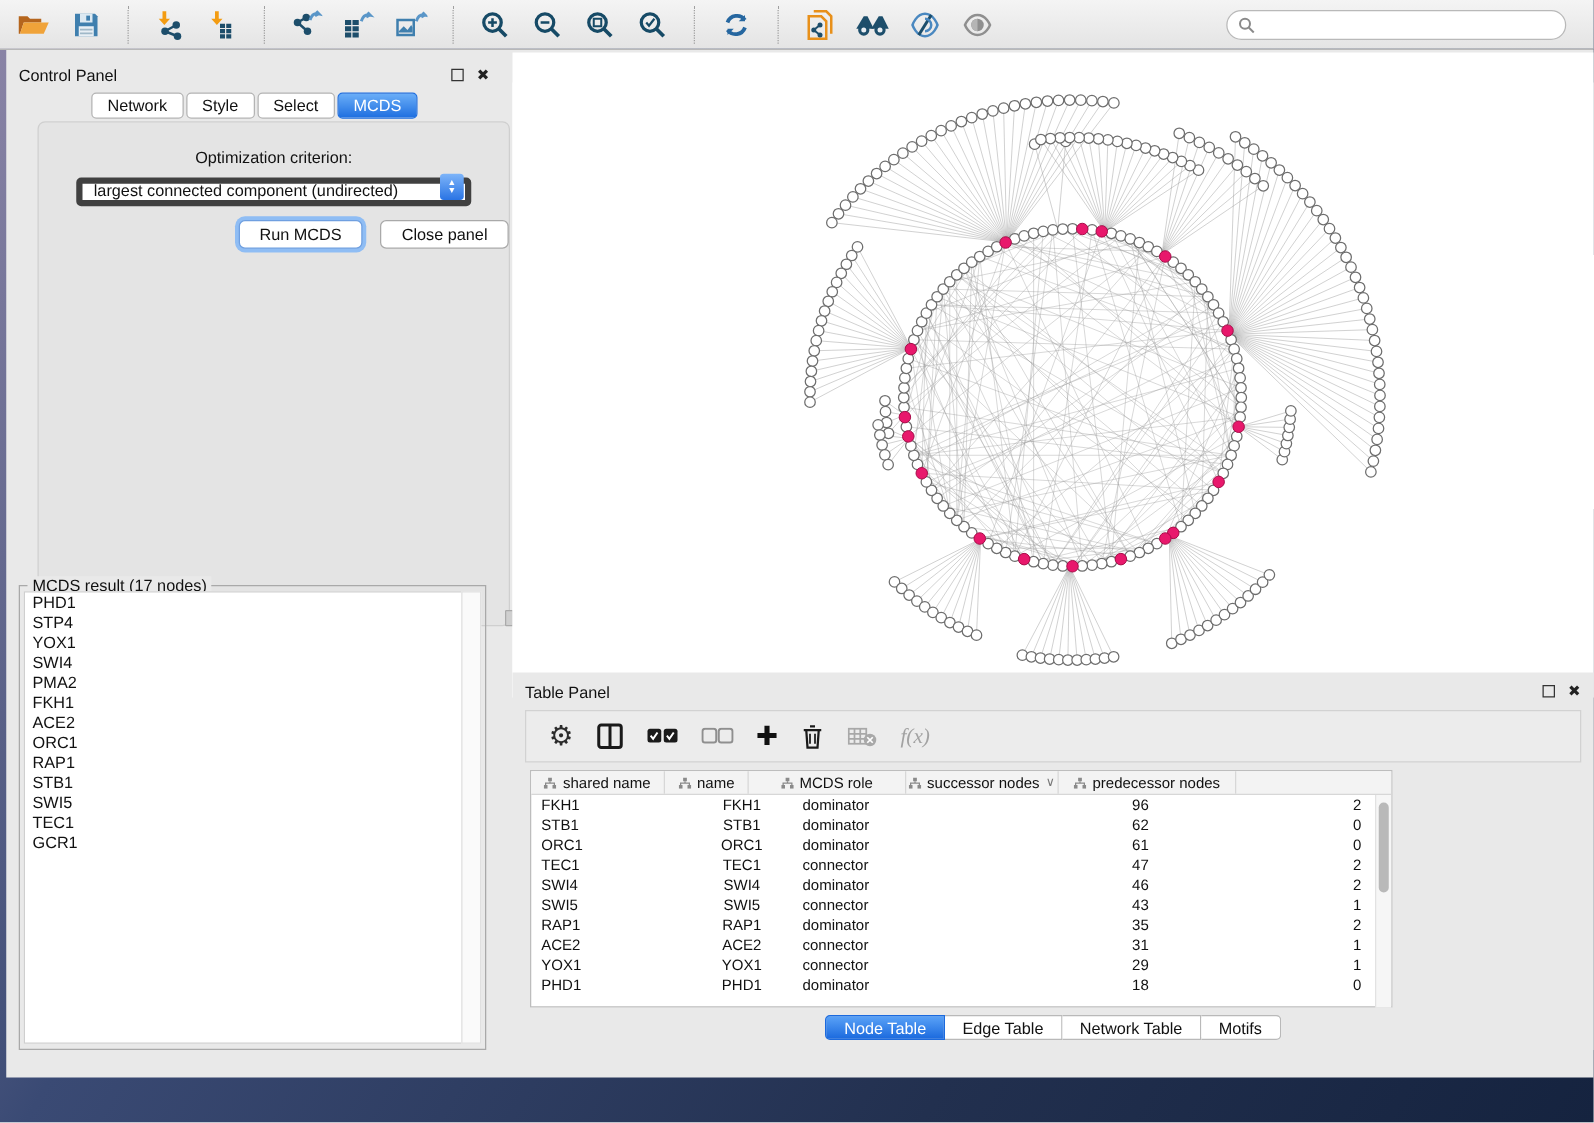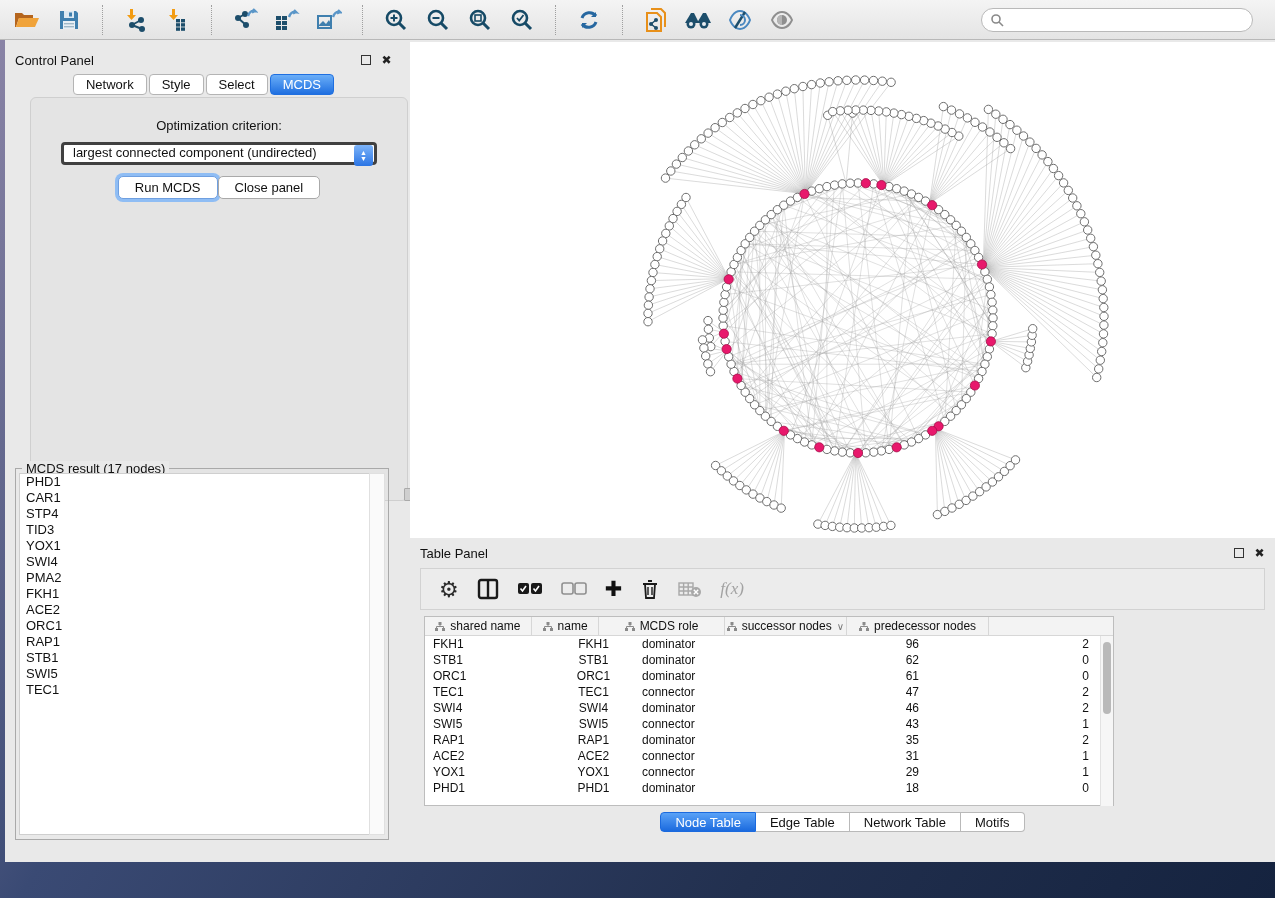--- a/index.html
+++ b/index.html
@@ -25,25 +25,25 @@
   #cp-titlebar { position:absolute; left:8px; top:6px; right:8px; height:20px; display:flex; align-items:center; }
   #cp-controls { margin-left:auto; display:flex; gap:10px; align-items:center; }
   #cp-tabs { position:absolute; left:0; top:30px; width:100%; display:flex; justify-content:center; gap:2px; }
   .cp-tab { height:21px; padding:8px 12px; font-size:13px; background:#fff; border:1px solid #b4b4b4;
             border-radius:4px; display:flex; align-items:center; color:#111; }
   .cp-tab.active { background:linear-gradient(#6aaef8,#1f6fe0); color:#fff; border-color:#1f6fe0; }
   #cp-content { position:absolute; left:12px; top:53px; width:378px; height:404px; background:#e4e4e4;
                 border:1px solid #cfcfcf; border-radius:6px;margin-left:11px; }
   #opt-label { text-align:center; margin-top:20px; font-size:13px; color:#111; }
   #criterion { position:absolute; left:30px; top:44px; width:316px; height:23px; background:#fff;
-               border:3px solid #404040; border-radius:4px; display:flex; align-items:flex-start; }
+               border:5px solid #404040; border-radius:4px; display:flex; align-items:flex-end; }
   #criterion .val { flex:1; font-size:13px; padding-left:9px; color:#111; white-space:nowrap; }
   #criterion .stepper { width:19px; height:21px; border-radius:3px; background:linear-gradient(#7db4f9,#2a74e4);
                margin-right:1px; display:flex; flex-direction:column; align-items:center; justify-content:center; color:#fff; font-size:7px; line-height:6px; }
-  #cp-buttons { position:absolute; left:0; top:78px; width:100%; display:flex; justify-content:center; }
+  #cp-buttons { position:absolute; left:0; top:78px; width:100%; display:flex; justify-content:flex-end; gap:14px; }
   .cp-btn { height:23px; padding:0 16px; background:#fff; border:1px solid #a9a9a9; border-radius:5px;
             font-size:13px; color:#111; display:flex; align-items:center; }
   .cp-btn.focused { box-shadow:0 0 0 3px #8fbdf4; border-color:#6f9fe0; }
   #mcds-group { position:absolute; left:8px; top:424px; width:374px; height:372px; border:1px solid #a9a9a9; }
   #mcds-legend { position:absolute; left:6px; top:-8px; background:#e9e9e9; padding:0 4px; font-size:13px; color:#111; }
   #mcds-list { position:absolute; left:3px; top:4px; width:352px; height:362px; background:#fff;
                border:1px solid #cfcfcf; overflow:hidden; }
   .mcds-item { font-size:13px; color:#111; padding:0 6px; height:16px; line-height:16px; }
   #mcds-scroll { position:absolute; right:3px; top:4px; width:16px; height:362px; background:#fafafa; border:1px solid #e0e0e0; }
   
@@ -266,33 +266,32 @@
         </div>
         <div id="cp-buttons">
           <div class="cp-btn focused">Run MCDS</div>
           <div class="cp-btn">Close panel</div>
         </div>
       </div>
       <div id="mcds-group">
         <span id="mcds-legend">MCDS result (17 nodes)</span>
         <div id="mcds-list">
             <div class="mcds-item">PHD1</div>
-            <div class="mcds-item">CAR1</div>
             <div class="mcds-item">STP4</div>
-            <div class="mcds-item">TID3</div>
             <div class="mcds-item">YOX1</div>
             <div class="mcds-item">SWI4</div>
             <div class="mcds-item">PMA2</div>
             <div class="mcds-item">FKH1</div>
             <div class="mcds-item">ACE2</div>
             <div class="mcds-item">ORC1</div>
             <div class="mcds-item">RAP1</div>
             <div class="mcds-item">STB1</div>
             <div class="mcds-item">SWI5</div>
             <div class="mcds-item">TEC1</div>
+            <div class="mcds-item">GCR1</div>
           </div>
         <div id="mcds-scroll"></div>
       </div>
     </div>
 
     <div id="v-splitter">
       <div id="v-handle"></div>
     </div>
 
     <div id="net-window">

